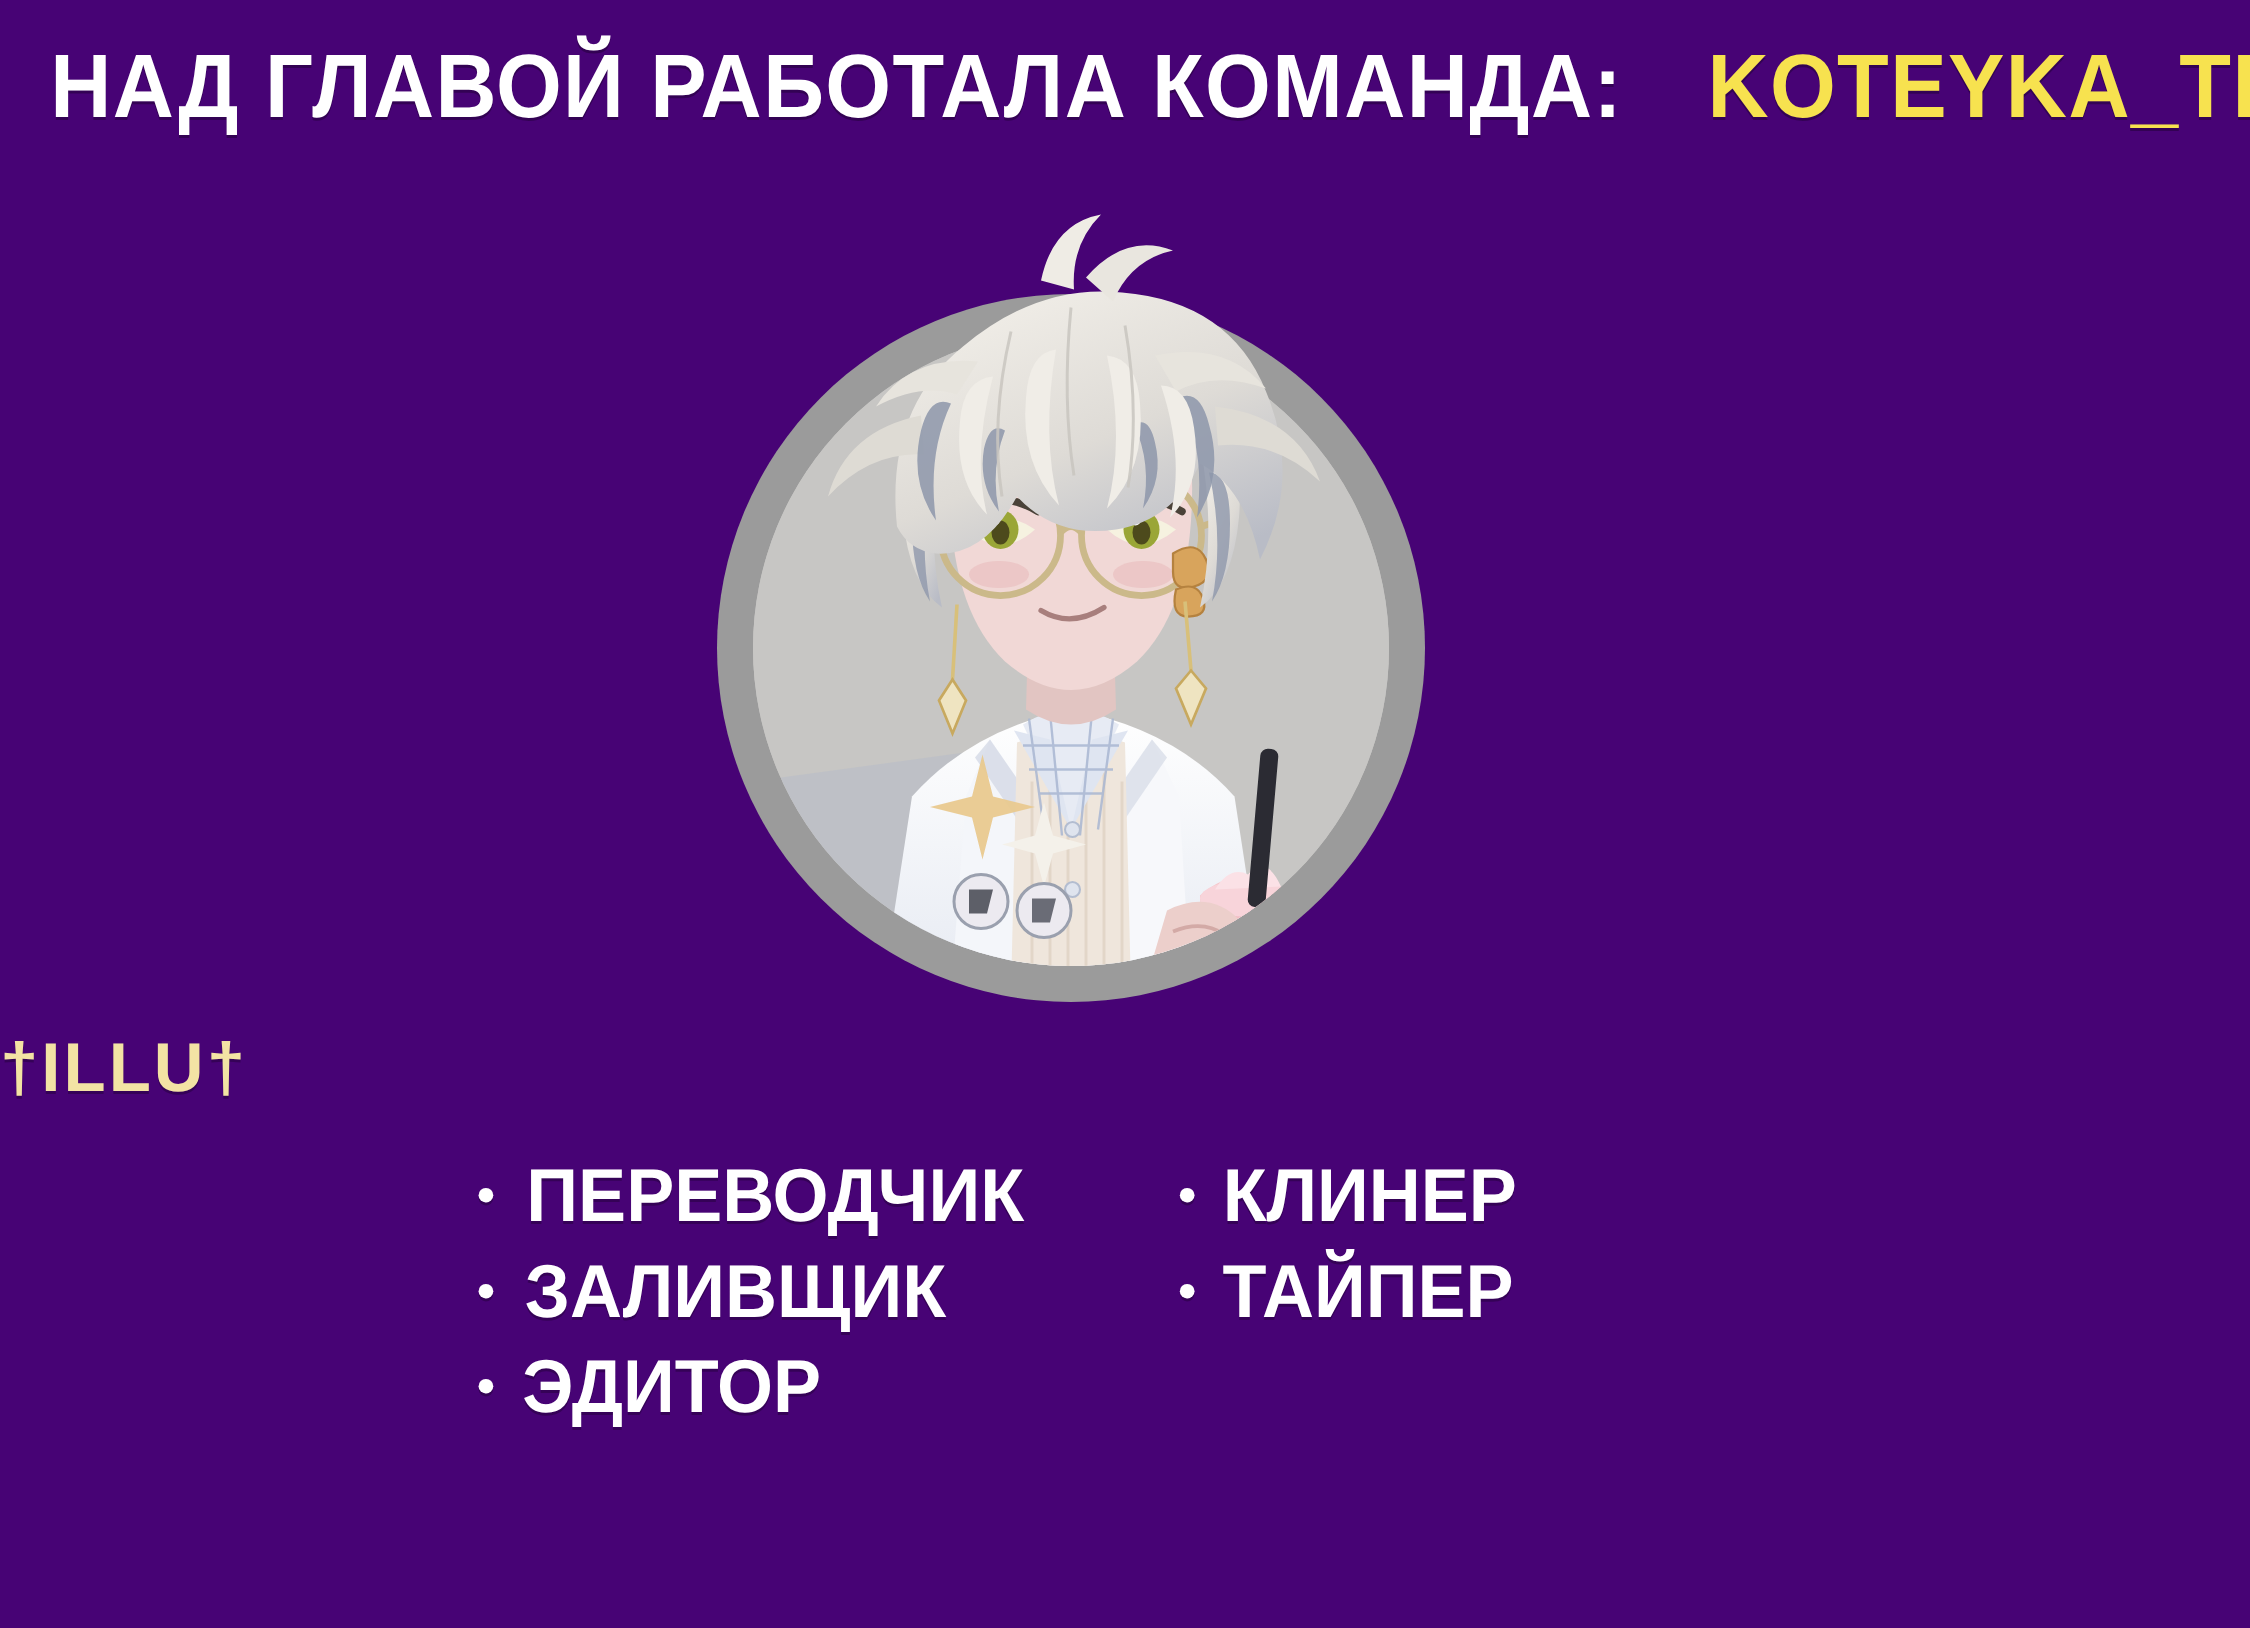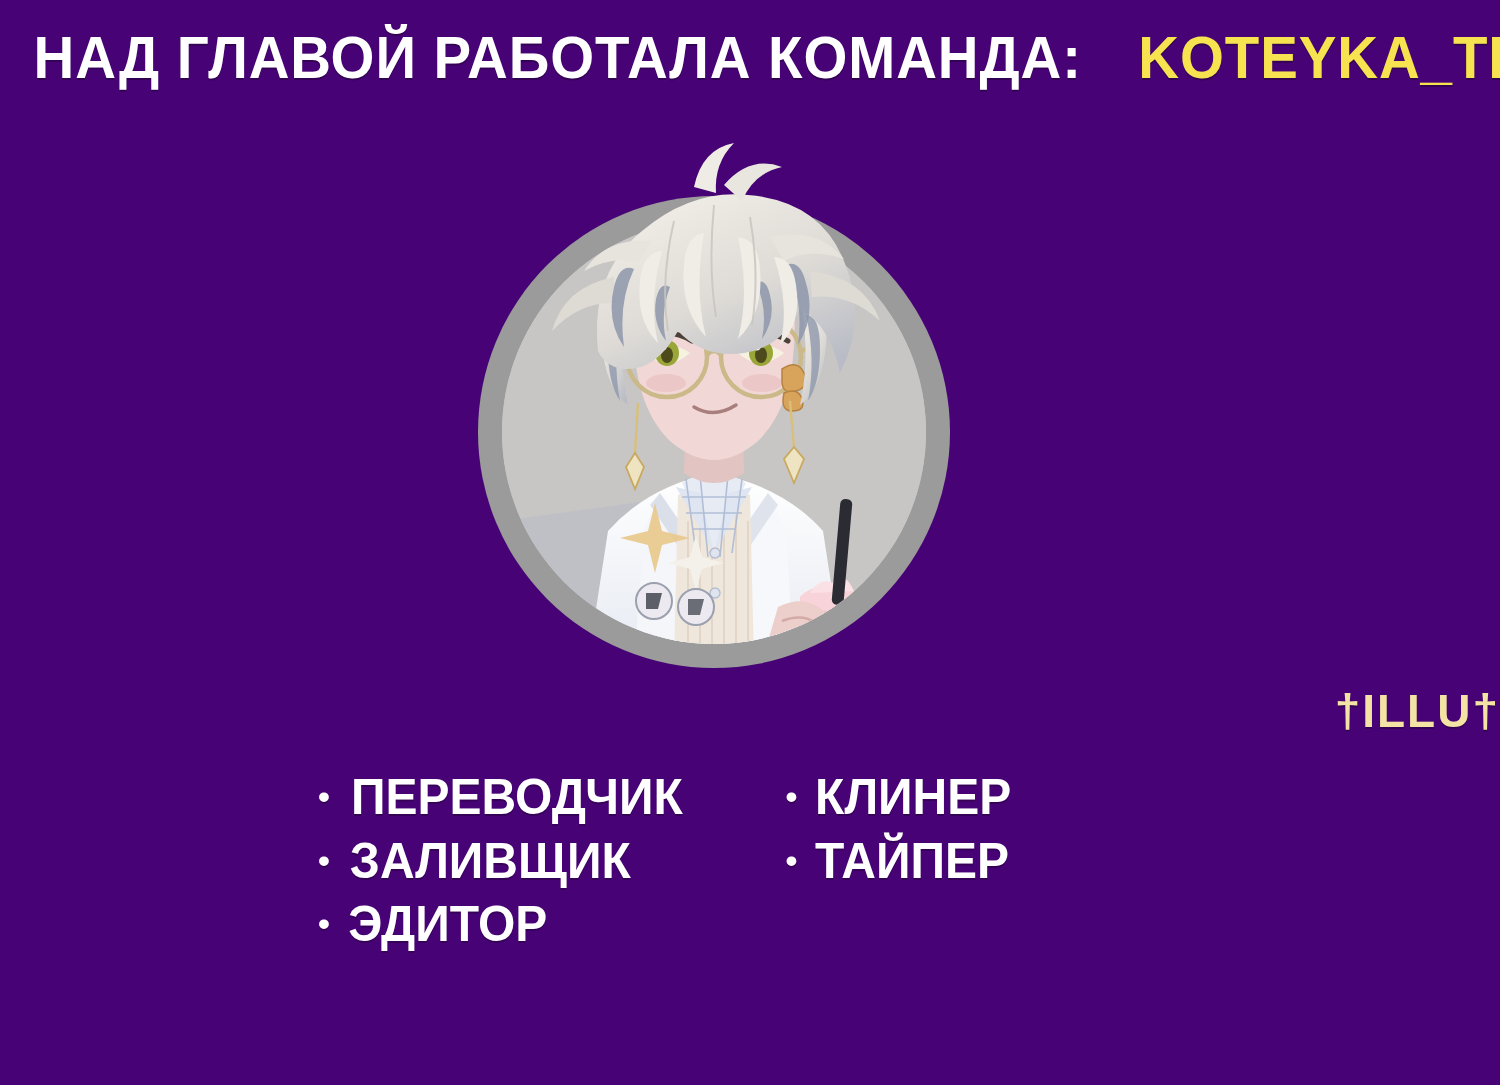--- a/index.html
+++ b/index.html
@@ -80,21 +80,21 @@
     pointer-events: none;
   }
   .avatar-art svg { display: block; width: 100%; height: 100%; }
 
   
   .nickname {
     position: absolute;
     top: 688px;
     left: 0;
     width: 1500px;
-    text-align: right;
+    text-align: left;
     font-size: 46px;
     font-weight: bold;
     letter-spacing: 2px;
     color: #f3e3a4;
     line-height: 1;
     text-shadow: 0 2px 0 rgba(0,0,0,0.25);
   }
 
   
   .roles {

